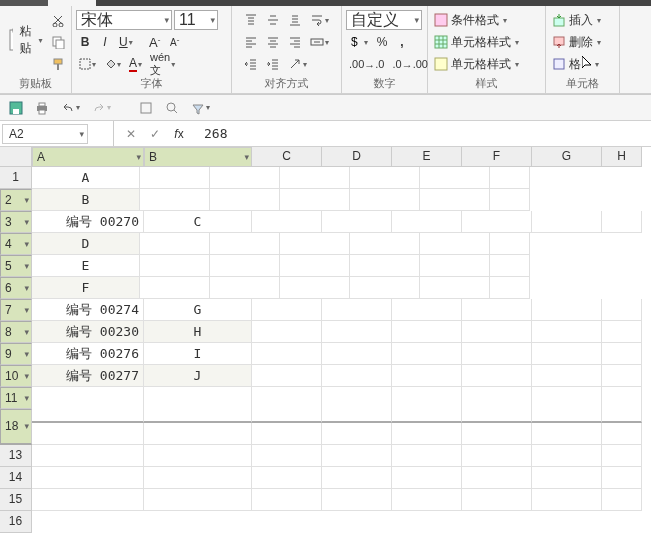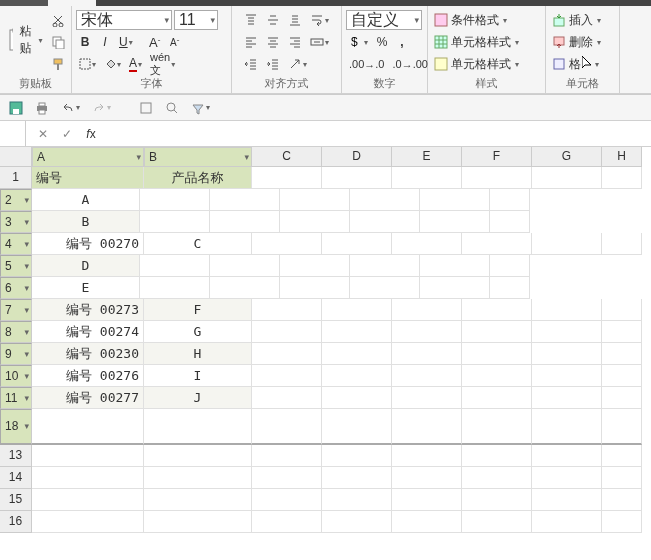--- a/index.html
+++ b/index.html
@@ -343,29 +343,31 @@
     </div>
   <div class="btn">
       <svg width="14" height="14">
         <path d="M2 4h10l-4 5v4l-2-1v-3z" fill="#cde" stroke="#888"></path>
       </svg>
       <span class="dd">▾</span>
     </div>
 </div>
 
 <div class="namebox-row">
+  <div class="namebox">A2</div>
   <div style="width:26px;border-right:1px solid #ccc;height:100%"></div>
   <div class="fx-btns">
     <div class="fx-btn">✕</div>
     <div class="fx-btn">✓</div>
     <div class="fx-btn">
         <i>f</i>
         <sub>x</sub>
       </div>
   </div>
+  <div class="formula">268</div>
 </div>
 
 <div class="grid-wrap">
   <div class="sel-all"></div>
   <div class="col-headers" id="colh">
       <div class="col-h sel" style="width: 112px;">A</div>
       <div class="col-h sel" style="width: 108px;">B</div>
       <div class="col-h" style="width: 70px;">C</div>
       <div class="col-h" style="width: 70px;">D</div>
       <div class="col-h" style="width: 70px;">E</div>
@@ -387,30 +389,20 @@
         <div class="row-h sel">10</div>
         <div class="row-h sel">11</div>
         <div class="row-h sel" style="height: 36px; border-bottom: 2px solid rgb(170, 170, 170);">18</div>
         <div class="row-h">13</div>
         <div class="row-h">14</div>
         <div class="row-h">15</div>
         <div class="row-h">16</div>
       </div>
     <div class="cells" id="cells">
         <div class="crow">
-          <div class="cell hdr-cell" style="width: 112px;">编号</div>
-          <div class="cell hdr-cell" style="width: 108px; text-align: center;">产品名称</div>
-          <div class="cell" style="width: 70px;"></div>
-          <div class="cell" style="width: 70px;"></div>
-          <div class="cell" style="width: 70px;"></div>
-          <div class="cell" style="width: 70px;"></div>
-          <div class="cell" style="width: 70px;"></div>
-          <div class="cell" style="width: 40px;"></div>
-        </div>
-        <div class="crow">
           <div class="cell" style="width: 108px; text-align: center;">A</div>
           <div class="cell" style="width: 70px;"></div>
           <div class="cell" style="width: 70px;"></div>
           <div class="cell" style="width: 70px;"></div>
           <div class="cell" style="width: 70px;"></div>
           <div class="cell" style="width: 70px;"></div>
           <div class="cell" style="width: 40px;"></div>
         </div>
         <div class="crow">
           <div class="cell" style="width: 108px; text-align: center; background: rgb(245, 245, 240);">B</div>
@@ -443,21 +435,20 @@
         <div class="crow">
           <div class="cell" style="width: 108px; text-align: center;">E</div>
           <div class="cell" style="width: 70px;"></div>
           <div class="cell" style="width: 70px;"></div>
           <div class="cell" style="width: 70px;"></div>
           <div class="cell" style="width: 70px;"></div>
           <div class="cell" style="width: 70px;"></div>
           <div class="cell" style="width: 40px;"></div>
         </div>
         <div class="crow">
-          <div class="cell" style="width: 112px; text-align: right; background: rgb(245, 245, 240);">编号 00273</div>
           <div class="cell" style="width: 108px; text-align: center; background: rgb(245, 245, 240);">F</div>
           <div class="cell" style="width: 70px;"></div>
           <div class="cell" style="width: 70px;"></div>
           <div class="cell" style="width: 70px;"></div>
           <div class="cell" style="width: 70px;"></div>
           <div class="cell" style="width: 70px;"></div>
           <div class="cell" style="width: 40px;"></div>
         </div>
         <div class="crow">
           <div class="cell" style="width: 112px; text-align: right;">编号 00274</div>

